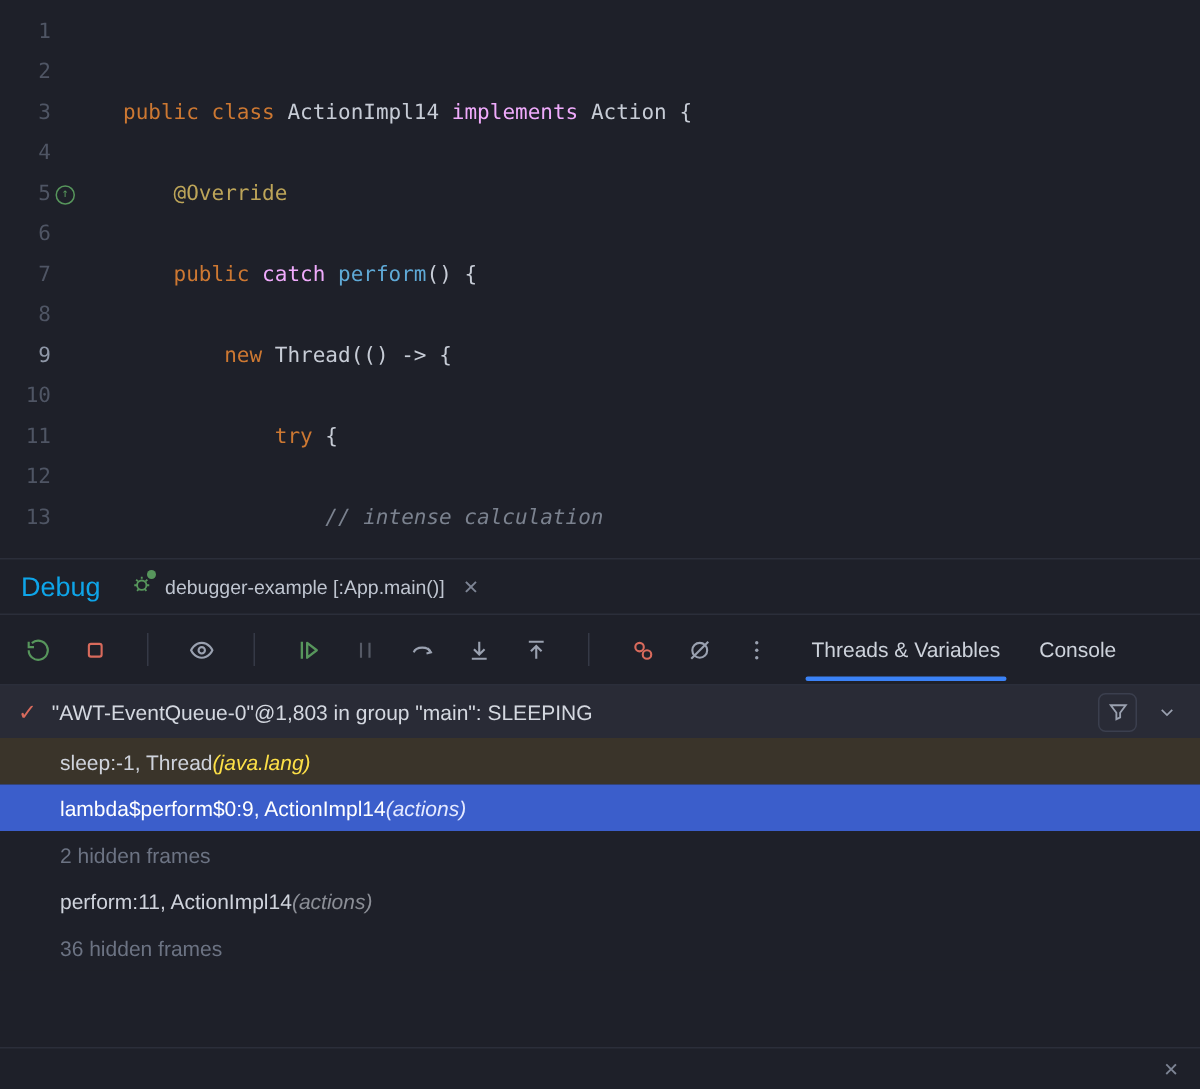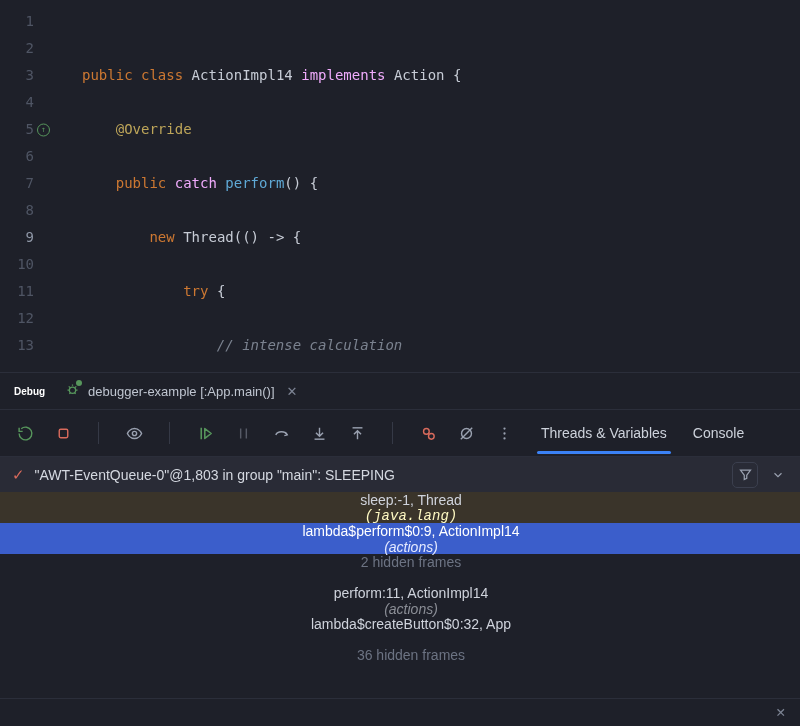--- a/index.html
+++ b/index.html
@@ -53,21 +53,21 @@
     font-style: normal;
   }
   .wavy { text-decoration: underline wavy #6f7583; text-underline-offset: 2px; }
 
   
   .tabs {
     height: 38px; border-top: 1px solid #2b2e3a; border-bottom: 1px solid #2b2e3a;
     display: flex; align-items: center; gap: 14px; padding: 0 14px;
     background: #1e2029;
   }
-  .tab-main { font-weight: 700; color: #ffffff; font-size: 10px;}
+  .tab-main { font-weight: 400; color: #0ea5e9; font-size: 18px;}
   .apptab {
     display: flex; align-items: center; gap: 8px; color: #bfc5d0;
     padding: 4px 6px;
   }
   .apptab .bug-icon { color: #57965c; position: relative; }
   .apptab .bug-icon::after {
     content: ""; width: 6px; height: 6px; background: #57965c;
     border-radius: 50%; position: absolute; top: -2px; right: -2px;
   }
   .close-x { color: #7d8494; padding: 0 4px; cursor: pointer; }
@@ -101,25 +101,25 @@
   .sqbtn {
     width: 26px; height: 26px; border:1px solid #3b3f4e; border-radius: 5px;
     display:flex; align-items:center; justify-content:center; color:#9aa1b0;
     cursor: pointer;
   }
 
   
   .frames { background:#1e2029; }
   .frame {
     height: 31px; display:flex; align-items:center; padding:0 18px 0 40px;
-    font-size: 14px; color:#cfd3dc; cursor: pointer; flex-direction: column;
+    font-size: 14px; color:#cfd3dc; cursor: pointer;
   }
   .frame.muted { color:#6c7383; }
   .frame.lib   { background:#3a342a; }
-  .frame.lib .pkg { color:#fef9c3; font-style:italic;font-family:Liberation Mono, monospace;}
+  .frame.lib .pkg { color:#fde047; font-style:italic;}
   .frame.sel   { background:#3b5ecb; color:#ffffff;}
   .frame.sel .pkg { color:#e4e9ff; font-style:italic;}
   .frame .pkg { color:#8b8e96; font-style:italic; }
 
   
   .footer {
     margin-top: auto; height: 28px; border-top:1px solid #2b2e3a;
     display:flex; align-items:center; padding:0 10px;
     font-size: 12.5px; color:#7d8494;
   }
@@ -280,23 +280,20 @@
     <span>lambda$perform$0:9, ActionImpl14 </span>
       <span class="pkg">(actions)</span>
   </div>
   <div class="frame muted">
     <span>2 hidden frames</span>
   </div>
   <div class="frame">
     <span>perform:11, ActionImpl14 </span>
       <span class="pkg">(actions)</span>
   </div>
-  <div class="frame">
-    <span>lambda$createButton$0:32, App</span>
-  </div>
   <div class="frame muted">
     <span>36 hidden frames</span>
   </div>
 </div>
 
 <div class="footer">
   <span class="spacer"></span>
   <span class="xbtn">✕</span>
 </div>
 

